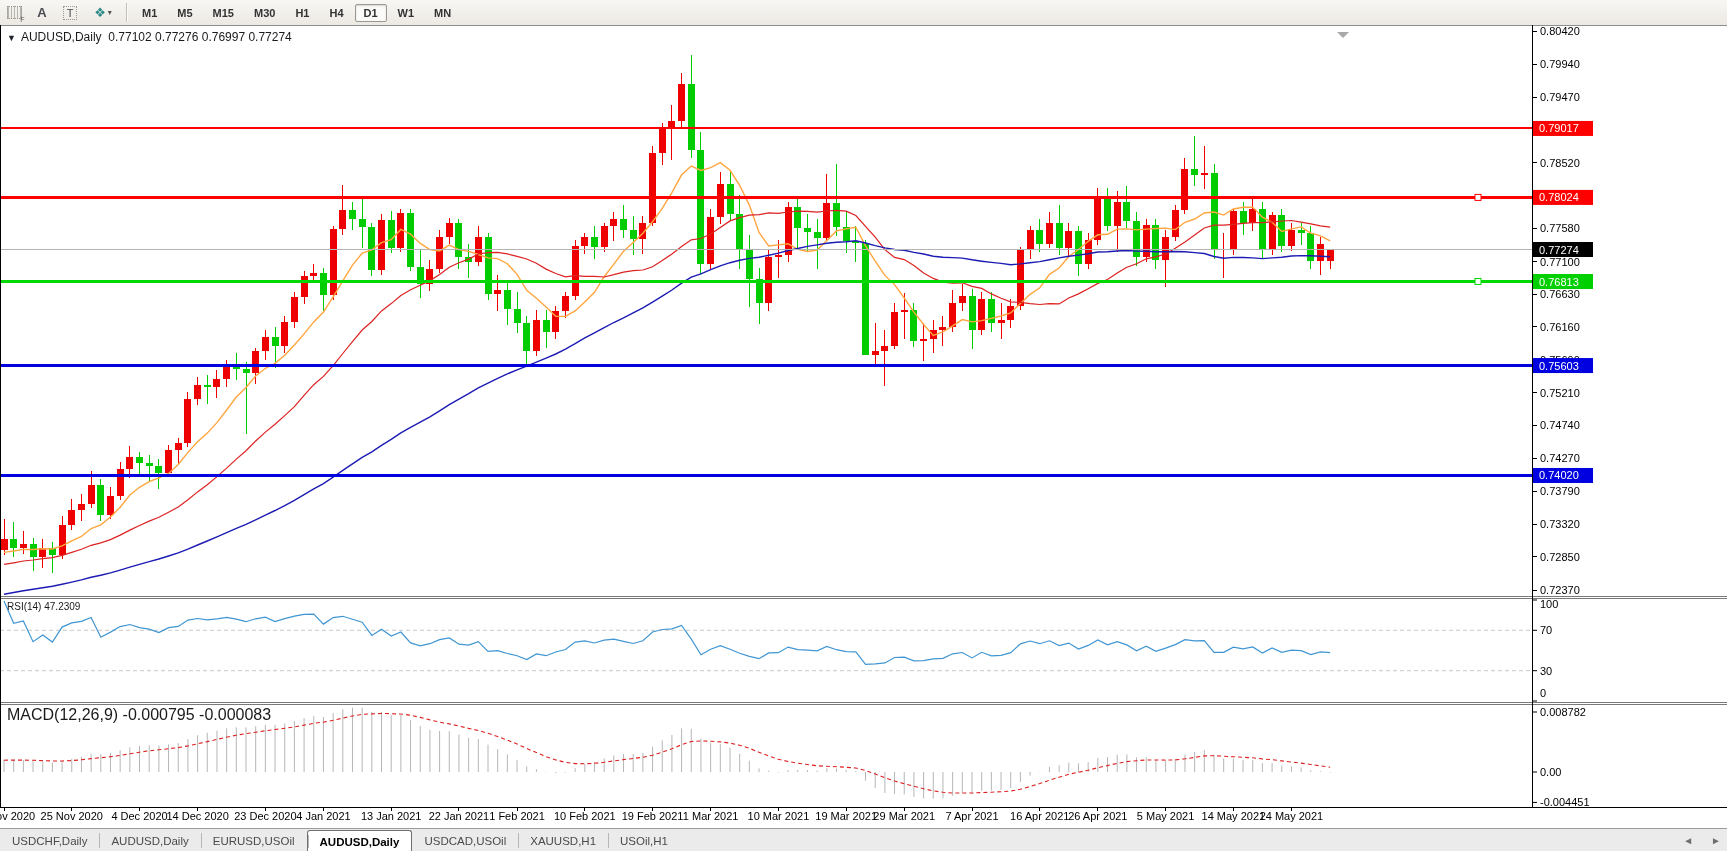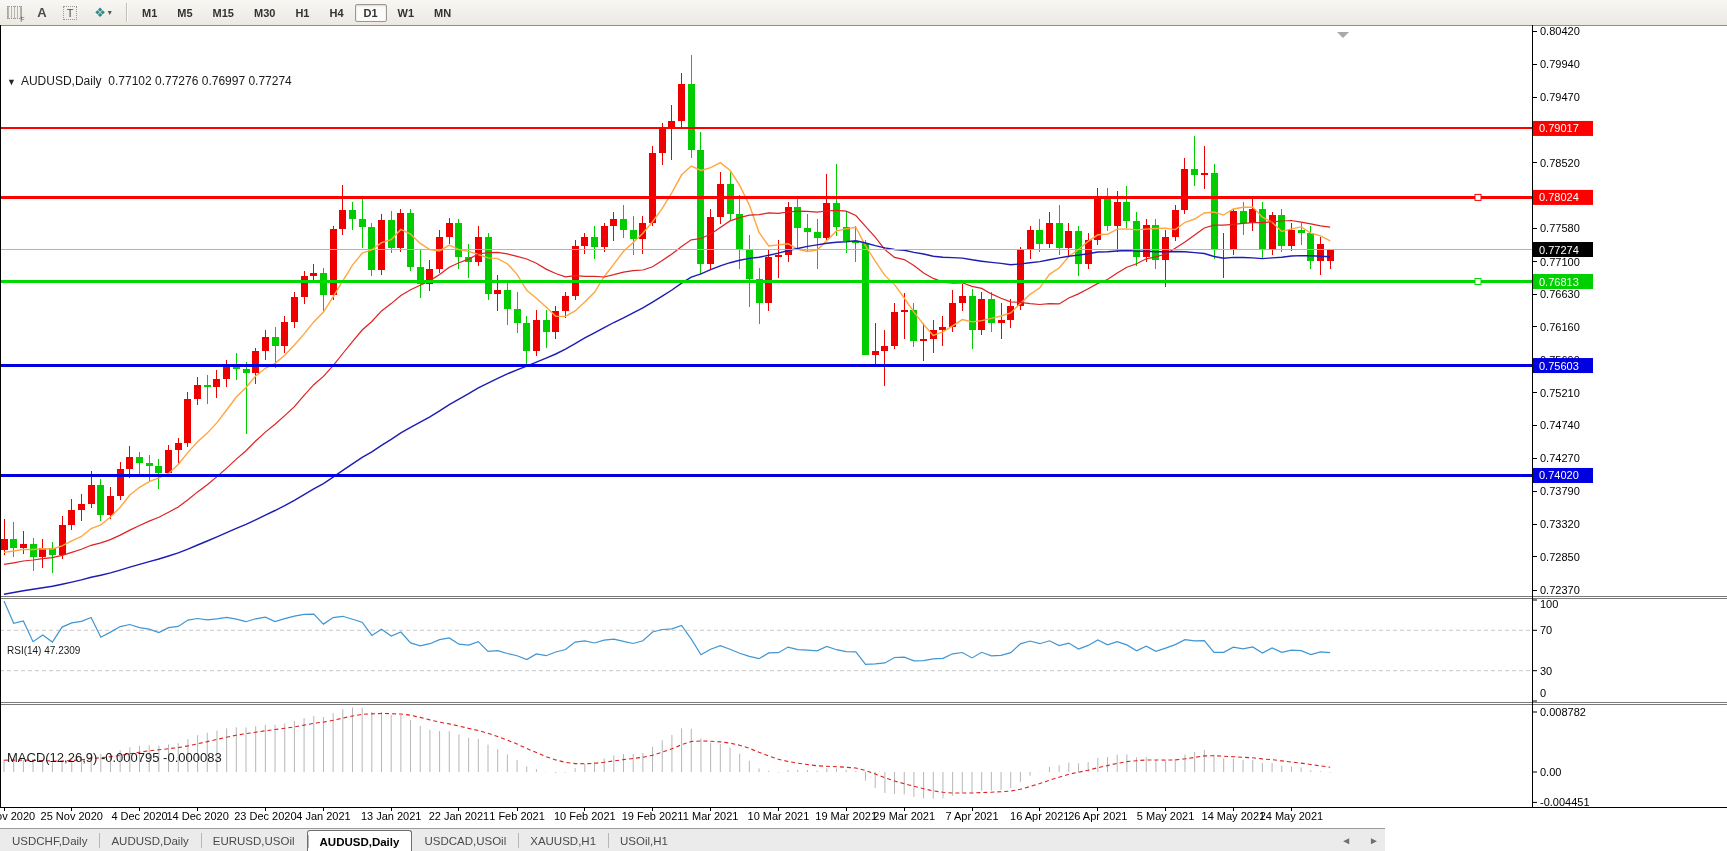--- a/index.html
+++ b/index.html
@@ -14,30 +14,30 @@
     repeating-linear-gradient(90deg,#b9b6ad 0 1px,transparent 1px 3px);}
   .grid-glyph::after{content:"F";position:absolute;right:-4px;bottom:-5px;font-size:7px;color:#555;}
   .a-glyph{font-size:13px;color:#4a4a52;font-weight:bold;}
   .t-glyph{font-size:11px;color:#4a4a52;border:1px dotted #9a988f;padding:0 3px;line-height:12px;}
   .arrows-glyph{color:#2e8b8b;font-size:13px;}
   .dd-arrow{font-size:8px;color:#555;margin-left:2px;}
   .tb-sep{width:1px;height:19px;background:#c3c0b8;border-right:1px solid #fbfaf8;margin:0 4px;}
   .tf-btn{padding:2px 8px;margin:0 1px;border:1px solid transparent;border-radius:2px;color:#333;font-weight:bold;}
   .tf-btn.active{background:#fbfbfa;border:1px solid #9a978f;box-shadow:inset 0 1px 2px rgba(0,0,0,.15);}
   
-  .overlay-label{position:absolute;font-size:12px;color:#1a1a1a;white-space:pre;z-index:5;margin-top:44px;}
+  .overlay-label{position:absolute;font-size:12px;color:#1a1a1a;white-space:pre;z-index:5;}
   #chart-title{top:30px;left:7px;}
   #chart-title .tri{font-size:9px;color:#20242c;margin-right:5px;}
   #rsi-label{top:601px;left:7px;font-size:10px;}
-  #macd-label{top:706px;left:7px;font-size:13px;}
+  #macd-label{top:706px;left:7px;font-size:16px;}
   
   #chart-svg{position:absolute;top:25px;left:0;}
   text{font-family:"Liberation Sans",sans-serif;}
   
-  #tabbar{position:absolute;left:0;top:828px;width:1385px;height:23px;background:#ebebeb;
+  #tabbar{position:absolute;left:0;top:828px;width:1727px;height:23px;background:#ebebeb;
     border-top:1px solid #9b9b9b;display:flex;align-items:stretch;font-size:11.5px;color:#4a4a4a;}
   .tab{display:flex;align-items:center;padding:0 12px;position:relative;cursor:default;}
   .tab + .tab::before{content:"";position:absolute;left:0;top:4px;bottom:4px;width:1px;background:#b7b7b7;}
   .tab.active{background:#ffffff;border:1px solid #6f6f6f;border-bottom:none;border-radius:3px 3px 0 0;
     font-weight:bold;color:#000;margin-top:1px;z-index:2;}
   .tab.active + .tab::before{display:none;}
   #tab-scroll{position:absolute;right:6px;top:0;height:23px;display:flex;align-items:center;gap:18px;
     color:#6f6f6f;font-size:10px;}
 </style>
 </head>

